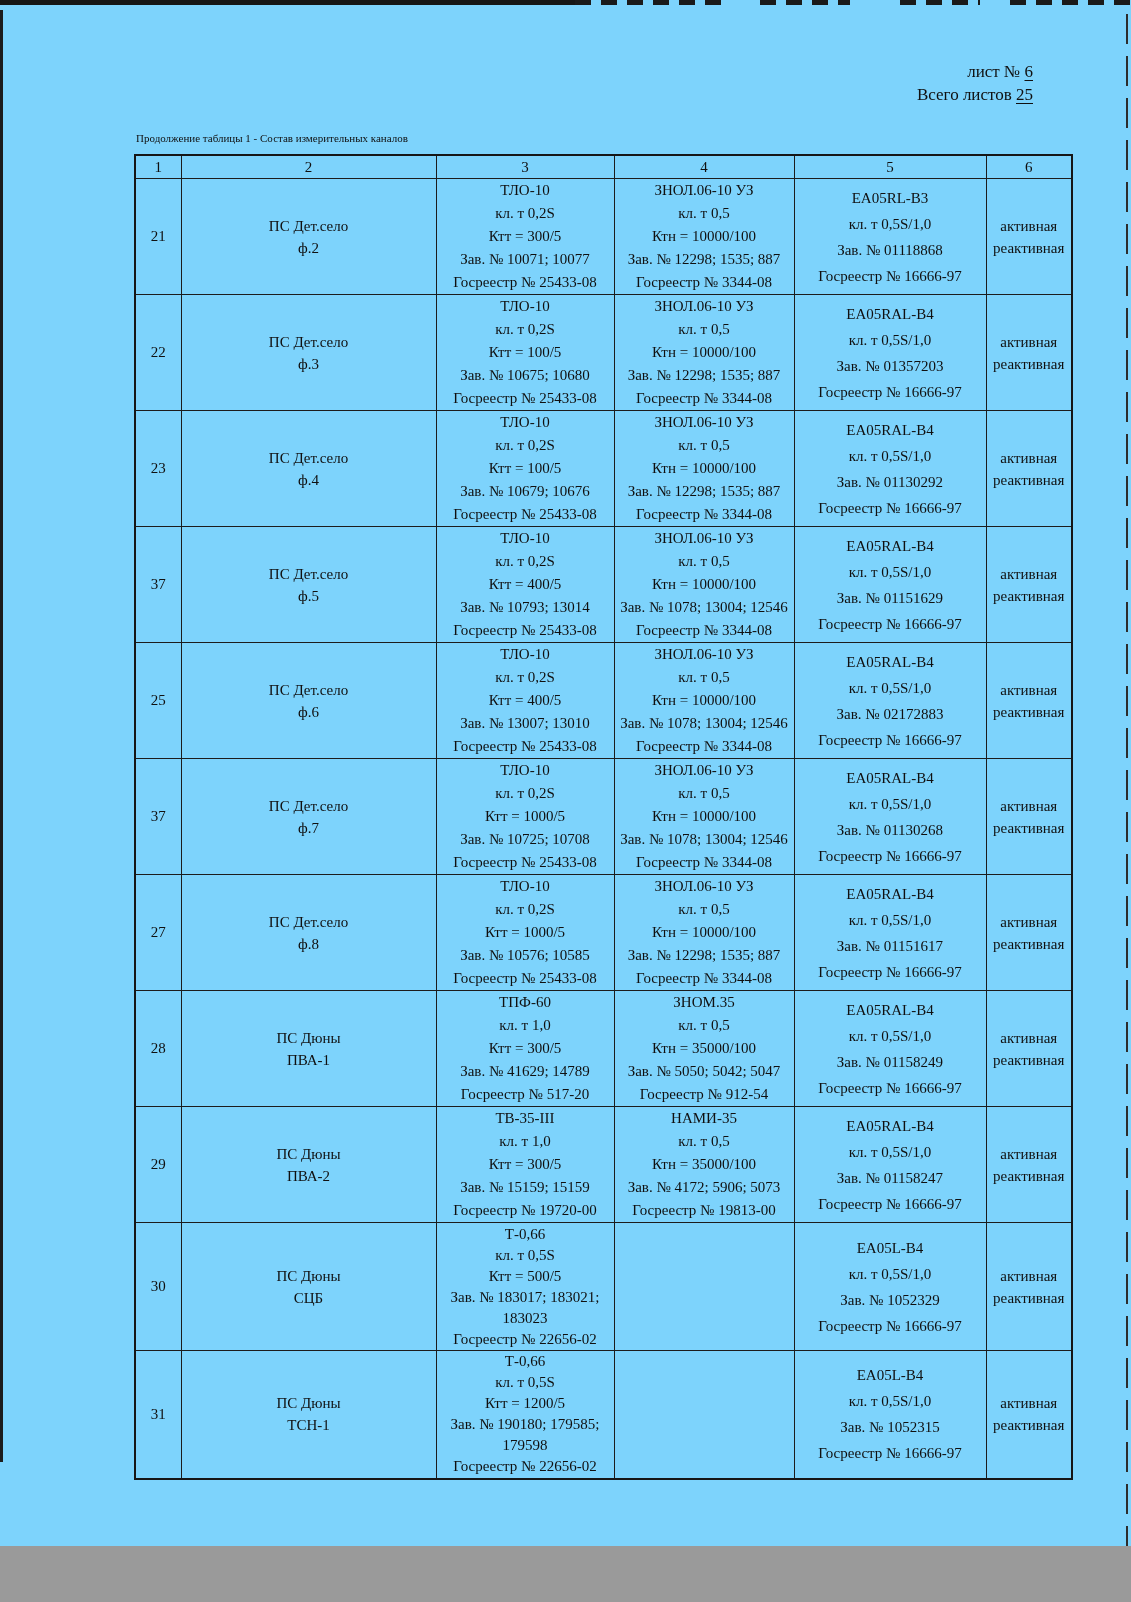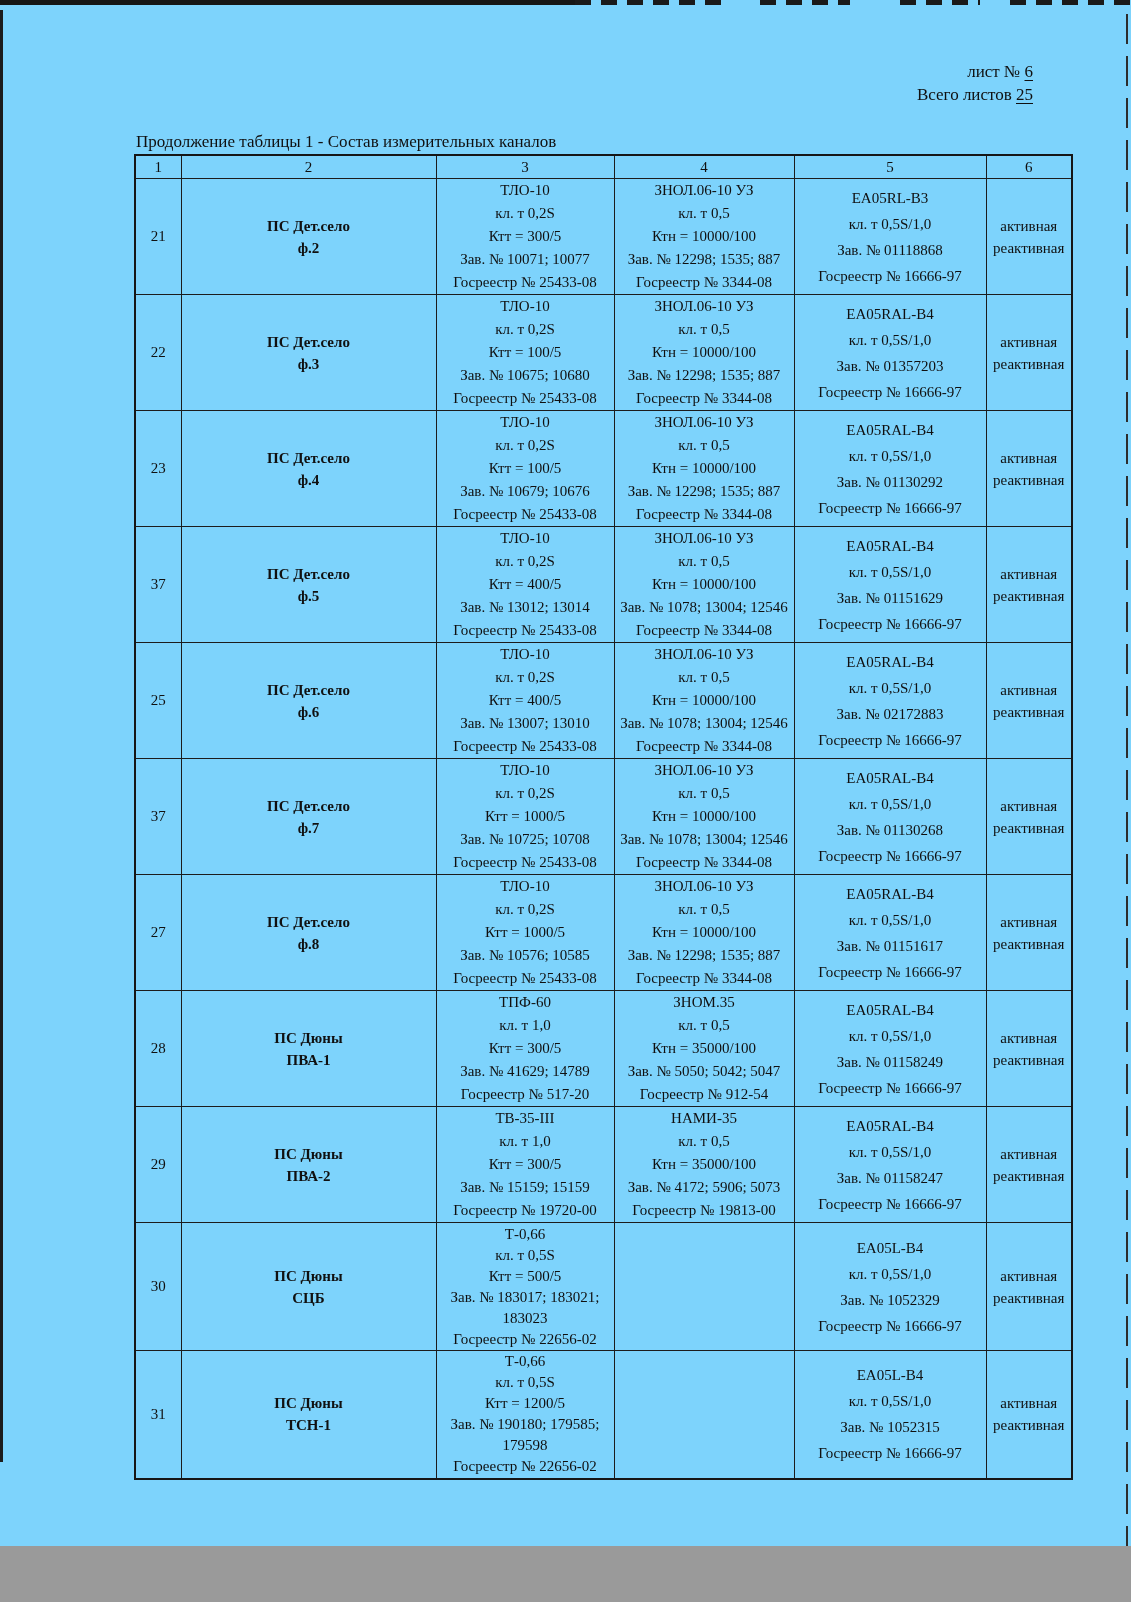--- a/index.html
+++ b/index.html
@@ -19,33 +19,33 @@
         background:repeating-linear-gradient(180deg,#2c2c2c 0 30px,transparent 30px 42px);}
   .bottom-band{top:1592px;left:0;width:873px;height:7px;background:#101010;}
   .bottom-dash{top:1594px;left:898px;width:115px;height:4px;
         background:repeating-linear-gradient(90deg,#141414 0 18px,transparent 18px 28px);}
 
   
   .sheet-info{position:absolute;top:60px;right:98px;text-align:right;font-size:17px;line-height:23px;}
   .sheet-info .num{text-decoration:underline;text-underline-offset:3px;}
 
   
-  .table-title{position:absolute;left:136px;top:132px;font-size:17px;}
+  .table-title{position:absolute;left:136px;top:132px;font-size:11px;}
 
   
   table.meas{position:absolute;left:134px;top:154px;border-collapse:collapse;table-layout:fixed;
         border:2px solid #161616;}
   table.meas th,table.meas td{border:1px solid #1c1c1c;padding:0;text-align:center;vertical-align:middle;
         font-weight:normal;font-size:15px;overflow:hidden;}
   table.meas thead th{height:22px;font-size:15px;}
   .cell{display:flex;flex-direction:column;justify-content:center;align-items:center;width:100%;}
   .cell .line{line-height:23px;white-space:nowrap;}
   .cell.lines-6 .line{line-height:21px;}
   td[data-name="meter-cell"] .line{line-height:26px;}
-  td[data-name="station-cell"] .line{line-height:22px;font-weight:bold;}
+  td[data-name="station-cell"] .line{line-height:22px;}
   td[data-name="energy-type-cell"] .line{line-height:22px;}
 </style>
 </head>
 <body>
 
 <div class="page" data-name="scanned-document-page">
 
   <div class="artifact top-band" data-name="scan-artifact-top-band"></div>
   <div class="artifact top-dash td1" data-name="scan-artifact-top-dashes"></div>
   <div class="artifact top-dash td3" data-name="scan-artifact-top-dashes"></div>
@@ -234,21 +234,21 @@
             <div class="cell">
               <div class="line" data-name="text-line">ПС Дет.село</div>
               <div class="line" data-name="text-line">ф.5</div>
             </div>
           </td>
           <td data-name="ct-cell">
             <div class="cell">
               <div class="line" data-name="text-line">ТЛО-10</div>
               <div class="line" data-name="text-line">кл. т 0,2S</div>
               <div class="line" data-name="text-line">Ктт = 400/5</div>
-              <div class="line" data-name="text-line">Зав. № 13012; 13014</div>
+              <div class="line" data-name="text-line">Зав. № 10793; 13014</div>
               <div class="line" data-name="text-line">Госреестр № 25433-08</div>
             </div>
           </td>
           <td data-name="vt-cell">
             <div class="cell">
               <div class="line" data-name="text-line">ЗНОЛ.06-10 УЗ</div>
               <div class="line" data-name="text-line">кл. т 0,5</div>
               <div class="line" data-name="text-line">Ктн = 10000/100</div>
               <div class="line" data-name="text-line">Зав. № 1078; 13004; 12546</div>
               <div class="line" data-name="text-line">Госреестр № 3344-08</div>

